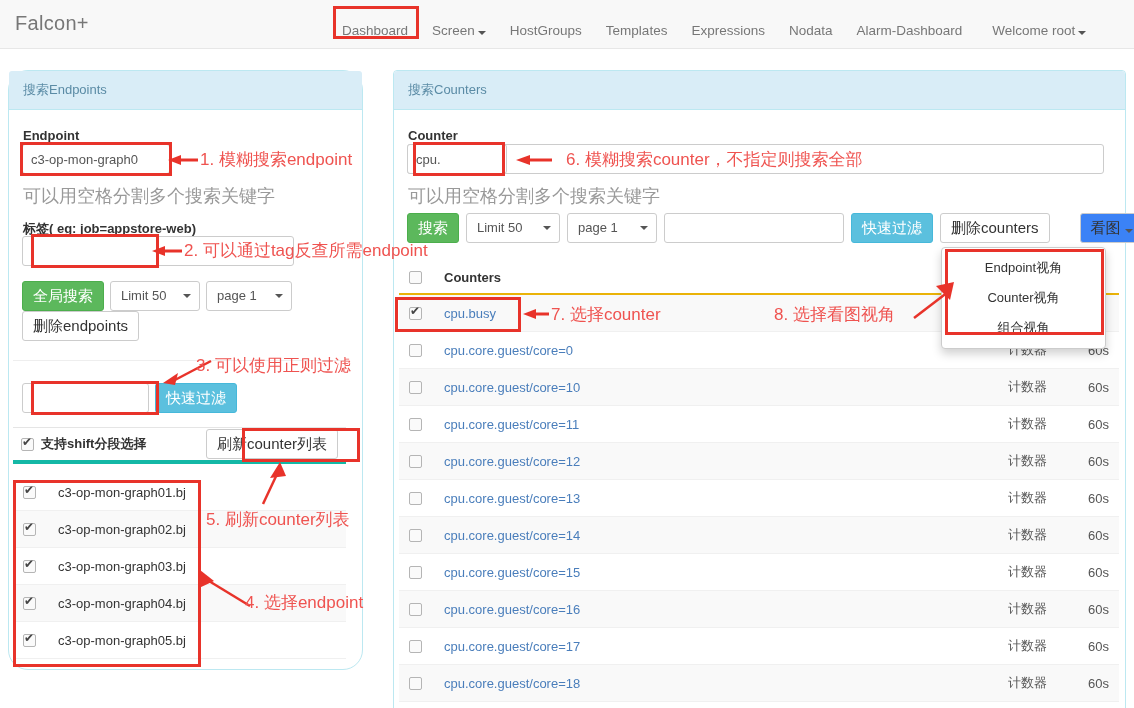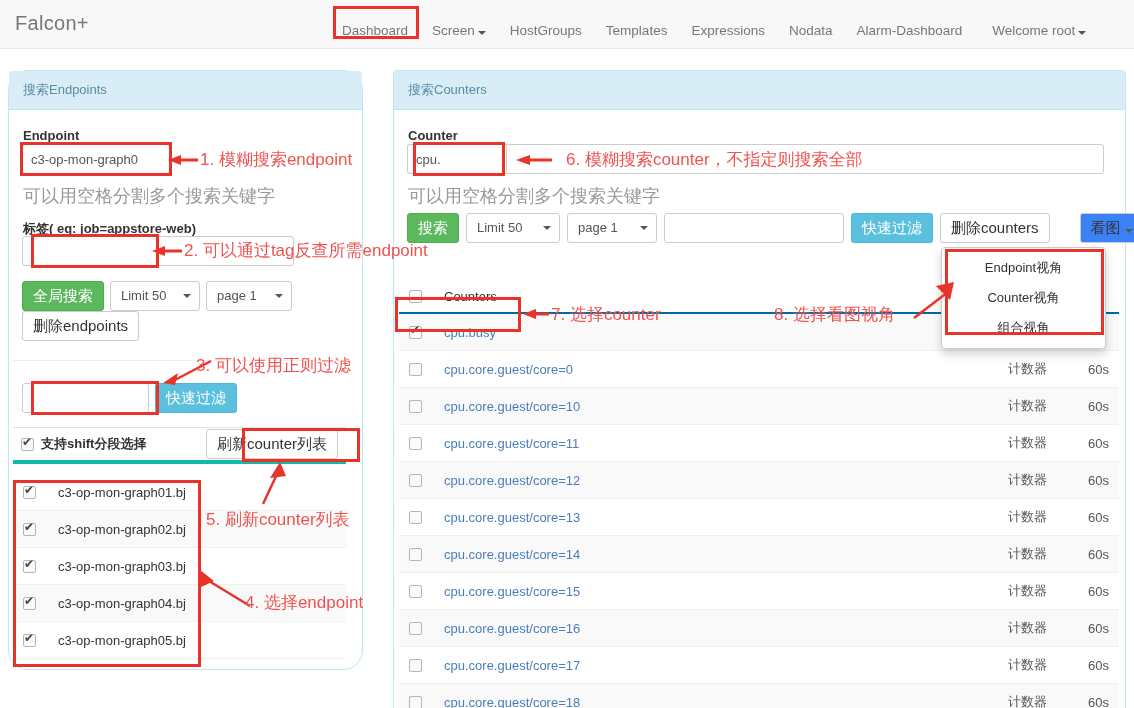--- a/index.html
+++ b/index.html
@@ -115,21 +115,21 @@
   #ct-input-wide {
     position: absolute; left: 407px; top: 144px; width: 697px; height: 30px;
     border: 1px solid #ccc; border-radius: 3px; background: #fff;
   }
   #right-btnrow { position: absolute; left: 407px; top: 213px; display: flex; gap: 7px; align-items: center; }
   #ct-filter-input { width: 180px; }
 
   #ct-table { position: absolute; left: 399px; top: 262px; width: 720px; }
   .ct-head {
     height: 33px; display: flex; align-items: center; padding: 0 10px;
-    border-bottom: 2px solid #0369a1; font-weight: normal; font-size: 13px; margin-top: 19px;
+    border-bottom: 2px solid #eab308; font-weight: bold; font-size: 13px;
   }
   .ct-head .nm { margin-left: 22px; }
   .ct-row {
     height: 37px; display: flex; align-items: center; padding: 0 10px;
     border-bottom: 1px solid #f0f0f0; font-size: 13px;
   }
   .ct-row:nth-child(even) { background: #f9f9f9; }
   .ct-row .nm { margin-left: 22px; color: #4a7ebb; flex: 1; }
   .ct-row .type { color: #555; width: 70px; text-align: right; }
   .ct-row .freq { color: #555; width: 62px; text-align: right; }

